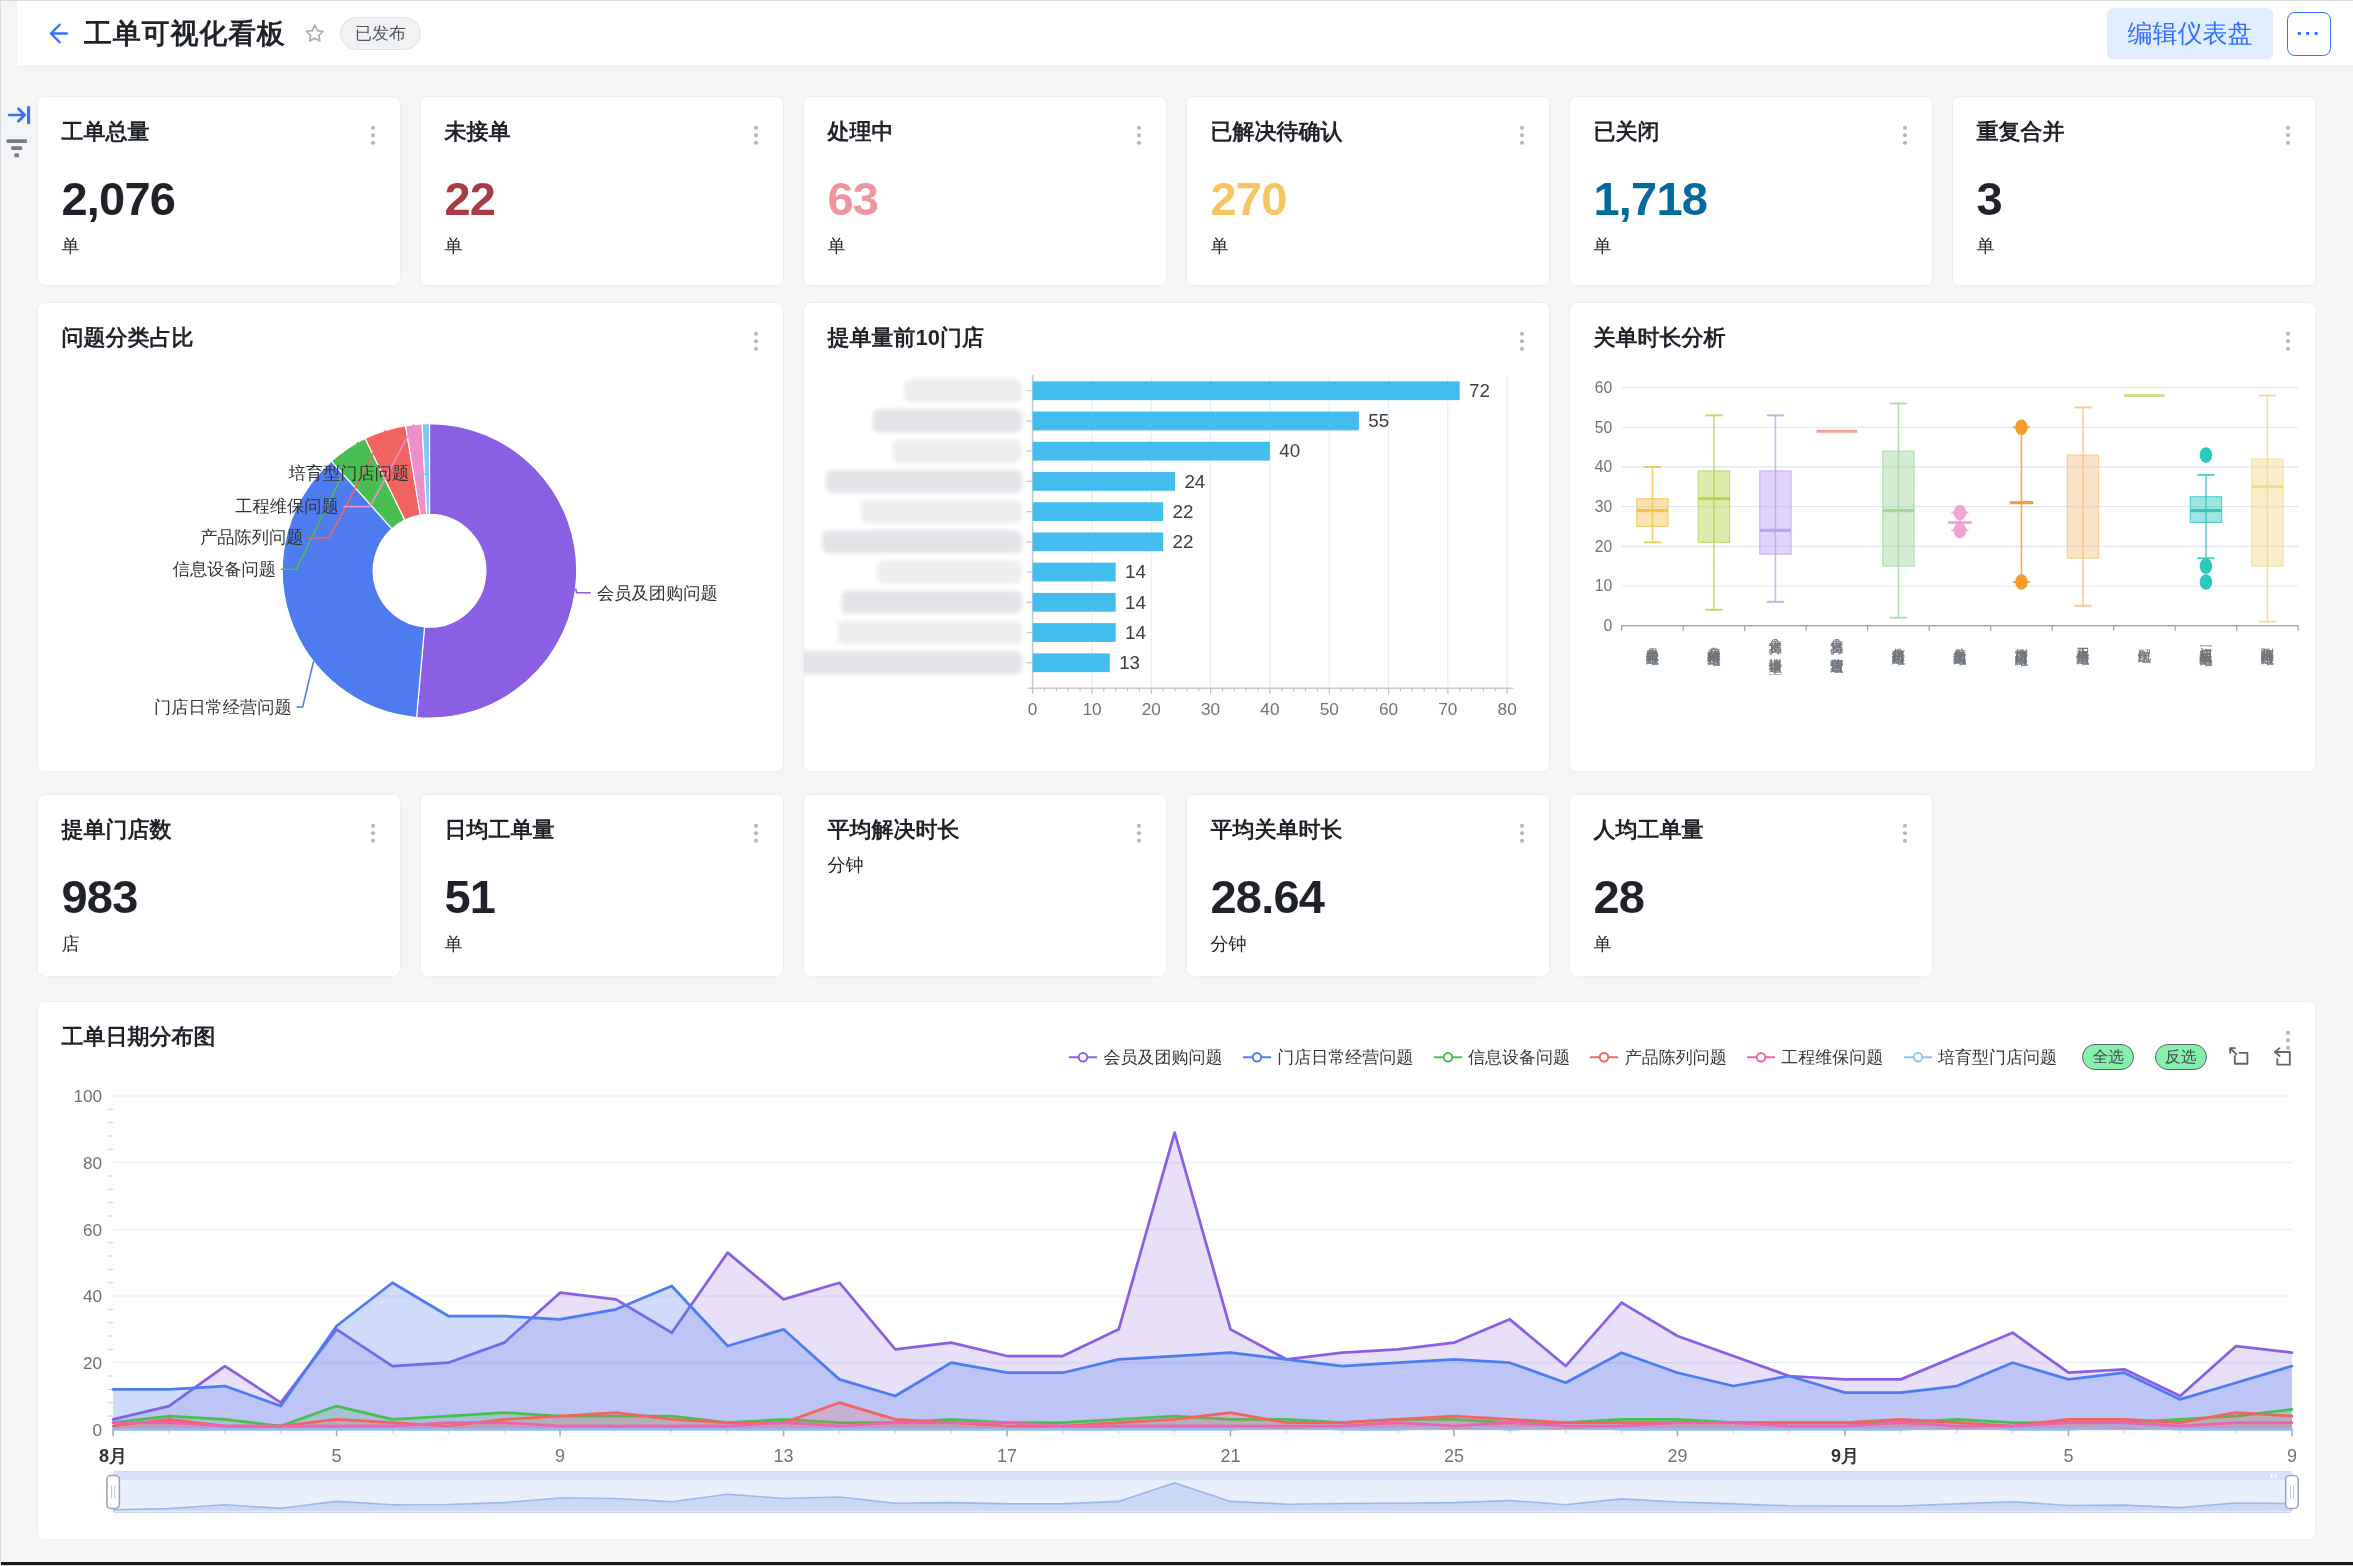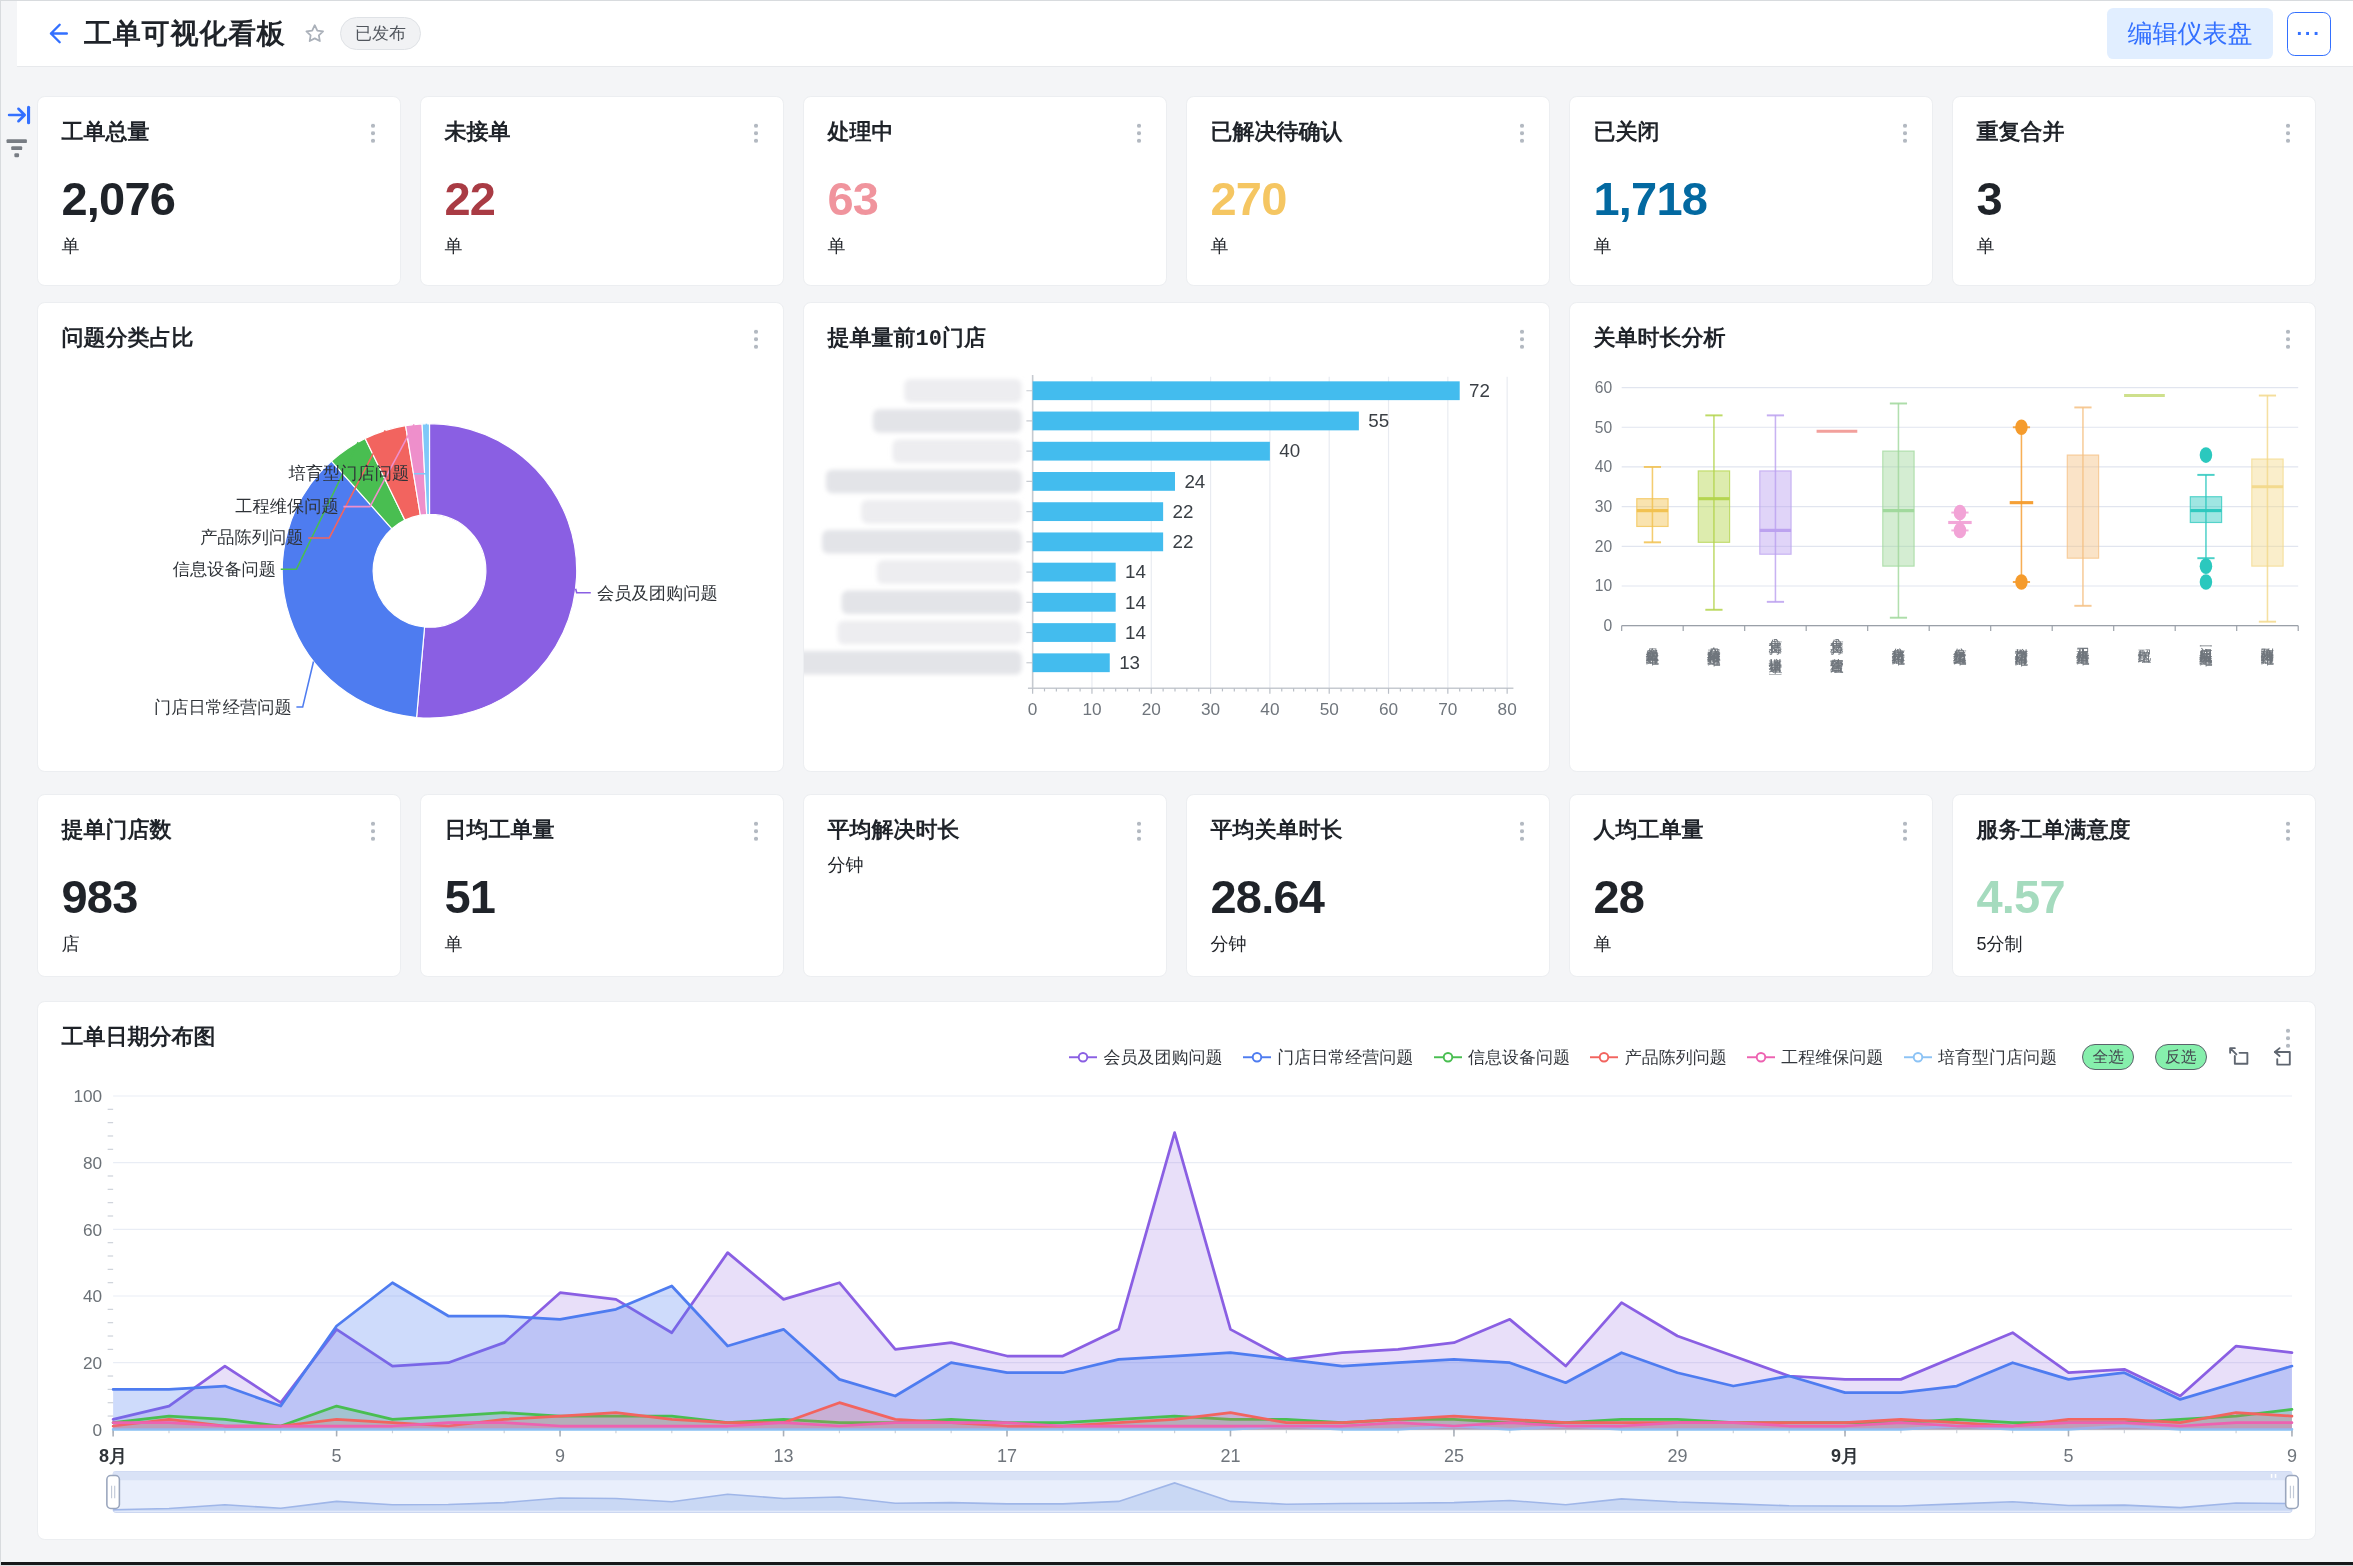--- a/index.html
+++ b/index.html
@@ -20,21 +20,21 @@
   
   .gutter-icon { position:absolute; z-index:6; }
 
   
   .row { position:absolute; left:36px; right:37px; display:grid; gap:19px; }
   .row1 { top:95px; height:190px; grid-template-columns:repeat(6,1fr); }
   .row2 { top:301px; height:470px; grid-template-columns:repeat(3,1fr); }
   .row3 { top:793px; height:183px; grid-template-columns:repeat(6,1fr); }
   .row4 { top:1000px; height:539px; grid-template-columns:1fr; }
   .card { background:#fff; border:0.8px solid #eceef1; border-radius:7.8px; position:relative; overflow:hidden; }
-  .card-head { display:flex; justify-content:space-between; align-items:center; padding:20.4px 23.5px 0 23.5px;font-family:Liberation Mono, monospace; }
+  .card-head { display:flex; justify-content:space-between; align-items:flex-end; padding:20.4px 23.5px 0 23.5px; }
   .card-title { font-size:22px; font-weight:700; color:#1f2329; }
   .kebab { width:6.3px; height:23px; margin-top:1.6px; cursor:pointer;
            background-image:radial-gradient(circle,#b3b9c1 1.9px,transparent 2.3px);
            background-size:6.3px 7.5px; background-repeat:repeat-y; }
   .kpi-value { font-size:47px; font-weight:700; letter-spacing:-0.8px; padding:23.5px 23.5px 0 23.5px; }
   .kpi-unit { font-size:18px; color:#23262b; padding:7.8px 23.5px 0 23.5px; }
   .chart-body { position:absolute; left:0; right:0; top:50px; bottom:0; }
   .chart-body svg, .tl-svg { display:block; }
 
   
@@ -418,28 +418,20 @@
 
   <div class="card">
     <div class="card-head">
       <div class="card-title">人均工单量</div>
       <div class="kebab"></div>
     </div>
     <div class="kpi-value" style="color: rgb(31, 35, 41);">28</div>
     <div class="kpi-unit">单</div>
   </div>
 
-  <div class="card">
-    <div class="card-head">
-      <div class="card-title">服务工单满意度</div>
-      <div class="kebab"></div>
-    </div>
-    <div class="kpi-value" style="color: rgb(165, 219, 190);">4.57</div>
-    <div class="kpi-unit">5分制</div>
-  </div>
 </div>
 
 <div class="row row4">
   <div class="card">
     <div class="card-head">
       <div class="card-title">工单日期分布图</div>
       <div class="kebab"></div>
     </div>
     <div class="tl-legendbar" id="tl-legend">
         <div class="legend-item">

